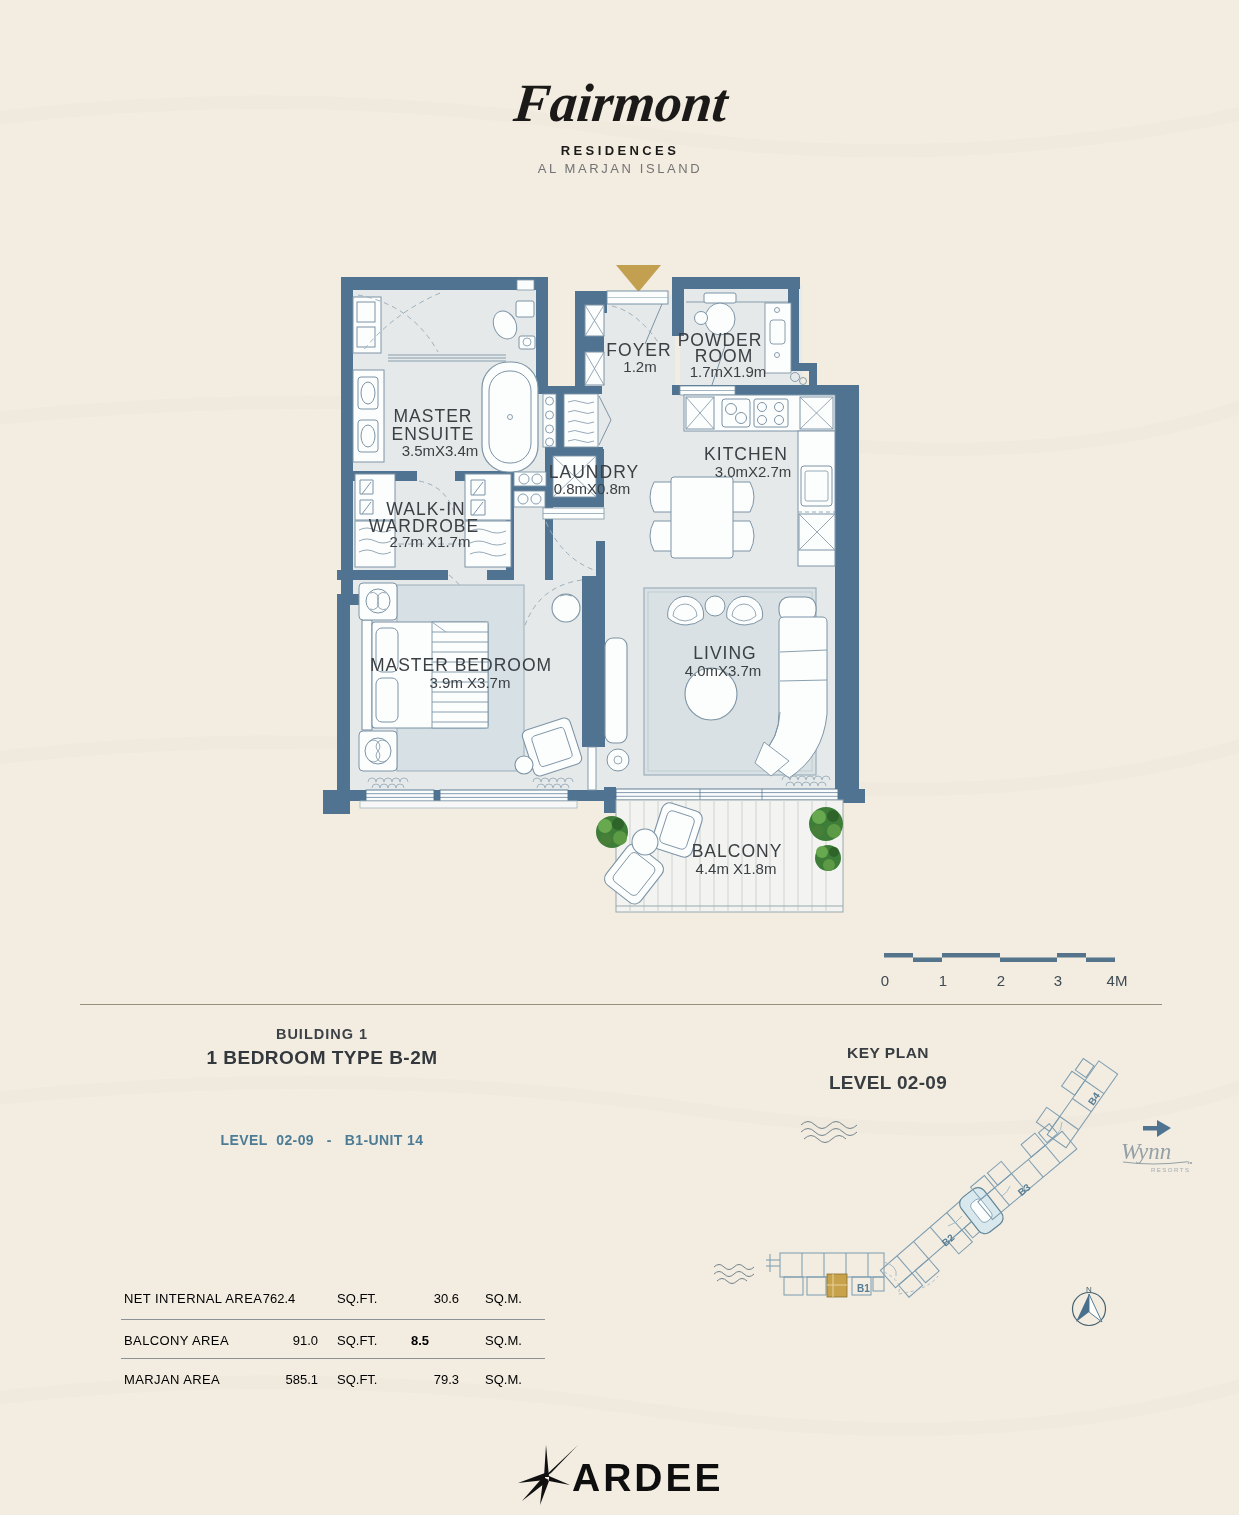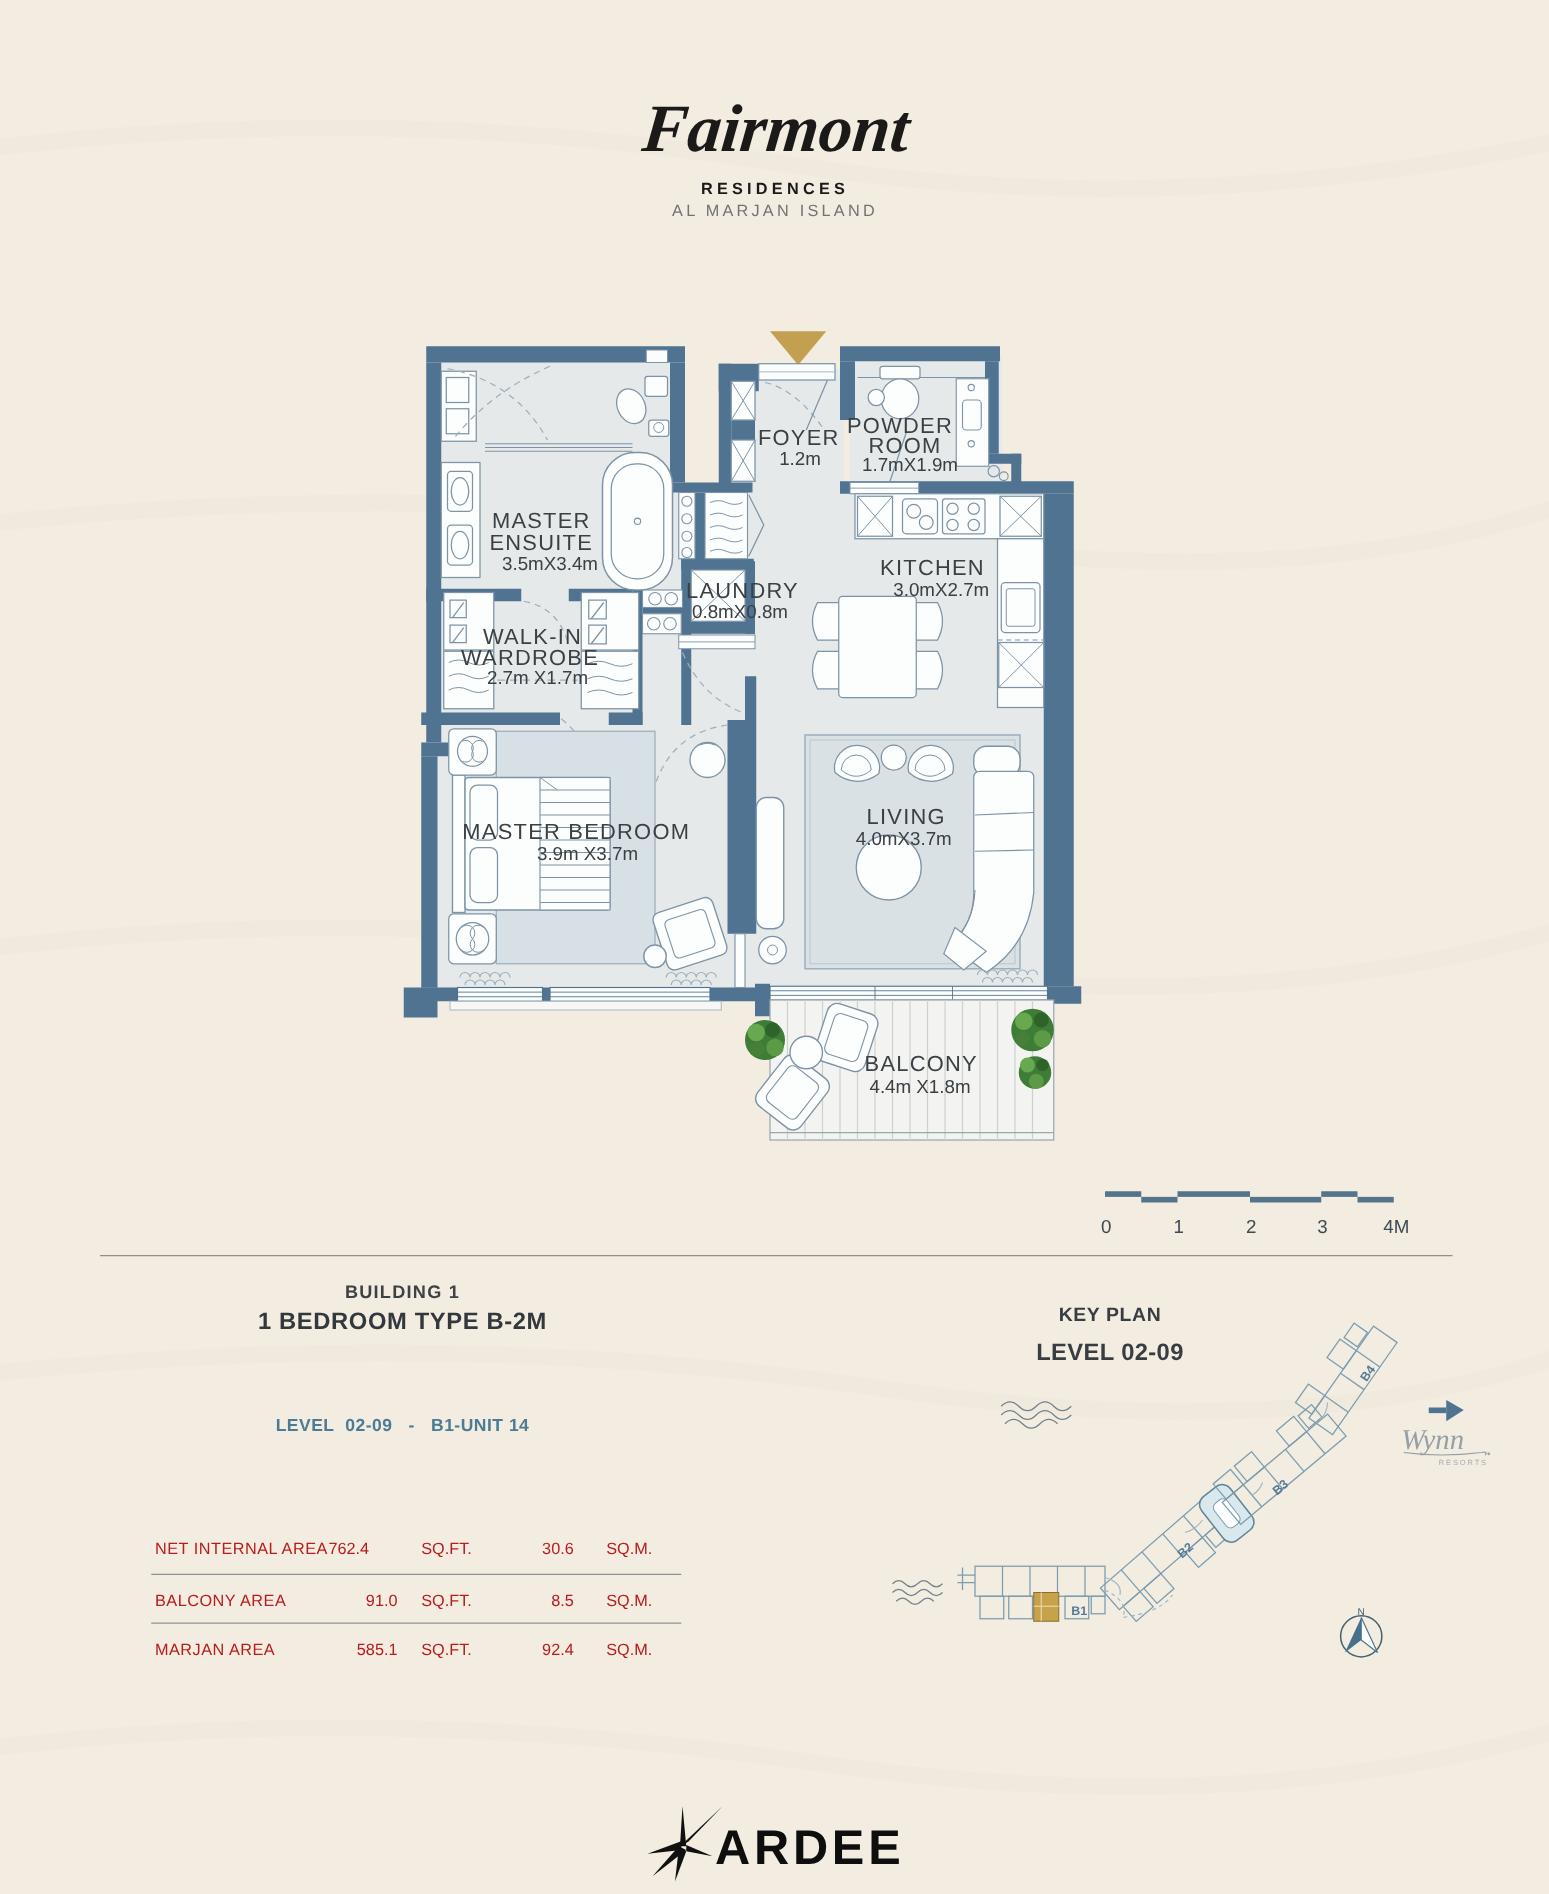--- a/index.html
+++ b/index.html
@@ -510,40 +510,40 @@
 </svg>
 
 <div class="abs" style="left:80px;top:1004px;width:1082px;height:1px;background:#97907f;"></div>
 
 <div class="abs ctr" style="left:72px;top:1026px;width:500px;font-size:14.5px;font-weight:bold;letter-spacing:1px;color:#3d4246;">BUILDING 1</div>
 
 <div class="abs ctr" style="left:72px;top:1047px;width:500px;font-size:19px;font-weight:bold;letter-spacing:0.5px;color:#33383c;">1 BEDROOM TYPE B-2M</div>
 
 <div class="abs ctr" style="left:72px;top:1132px;width:500px;font-size:14px;font-weight:bold;letter-spacing:0.4px;color:#4b7b95;">LEVEL&nbsp; 02-09&nbsp;&nbsp; -&nbsp;&nbsp; B1-UNIT 14</div>
 
-<div class="abs" style="left:121px;top:1212px;width:424px;font-size:13px;color:#b91c1c;">
+<div class="abs" style="left:121px;top:1272px;width:424px;font-size:13px;color:#000000;">
   <div style="position:relative;height:47px;">
     <span class="abs" style="left:3px;top:19px;letter-spacing:0.4px;">NET INTERNAL AREA</span>
     <span class="abs" style="left:119px;top:19px;width:78px;text-align:center;">762.4</span>
     <span class="abs" style="left:216px;top:19px;width:78px;">SQ.FT.</span>
     <span class="abs" style="left:290px;top:19px;width:48px;text-align:right;">30.6</span>
     <span class="abs" style="left:364px;top:19px;">SQ.M.</span>
   </div>
   <div style="border-top:1px solid #8d9196;position:relative;height:38px;">
     <span class="abs" style="left:3px;top:13px;letter-spacing:0.4px;">BALCONY AREA</span>
     <span class="abs" style="left:119px;top:13px;width:78px;text-align:right;">91.0</span>
     <span class="abs" style="left:216px;top:13px;width:78px;">SQ.FT.</span>
-    <span class="abs" style="left:290px;top:13px;width:48px;text-align:right;">8.5</span>
+    <span class="abs" style="left:290px;top:13px;width:48px;text-align:left;font-weight:bold;">8.5</span>
     <span class="abs" style="left:364px;top:13px;">SQ.M.</span>
   </div>
   <div style="border-top:1px solid #8d9196;position:relative;height:40px;">
     <span class="abs" style="left:3px;top:13px;letter-spacing:0.4px;">MARJAN AREA</span>
     <span class="abs" style="left:119px;top:13px;width:78px;text-align:right;">585.1</span>
     <span class="abs" style="left:216px;top:13px;width:78px;">SQ.FT.</span>
-    <span class="abs" style="left:290px;top:13px;width:48px;text-align:right;">92.4</span>
+    <span class="abs" style="left:290px;top:13px;width:48px;text-align:right;">79.3</span>
     <span class="abs" style="left:364px;top:13px;">SQ.M.</span>
   </div>
 </div>
 
 <div class="abs ctr" style="left:738px;top:1044px;width:300px;font-size:15.5px;font-weight:bold;letter-spacing:0.5px;color:#383d41;">KEY PLAN</div>
 
 <div class="abs ctr" style="left:738px;top:1072px;width:300px;font-size:19px;font-weight:bold;letter-spacing:0.3px;color:#383d41;">LEVEL 02-09</div>
 
 <svg id="keyplan" class="abs" style="left:0;top:0" width="1239" height="1515" viewBox="0 0 1239 1515">
 

